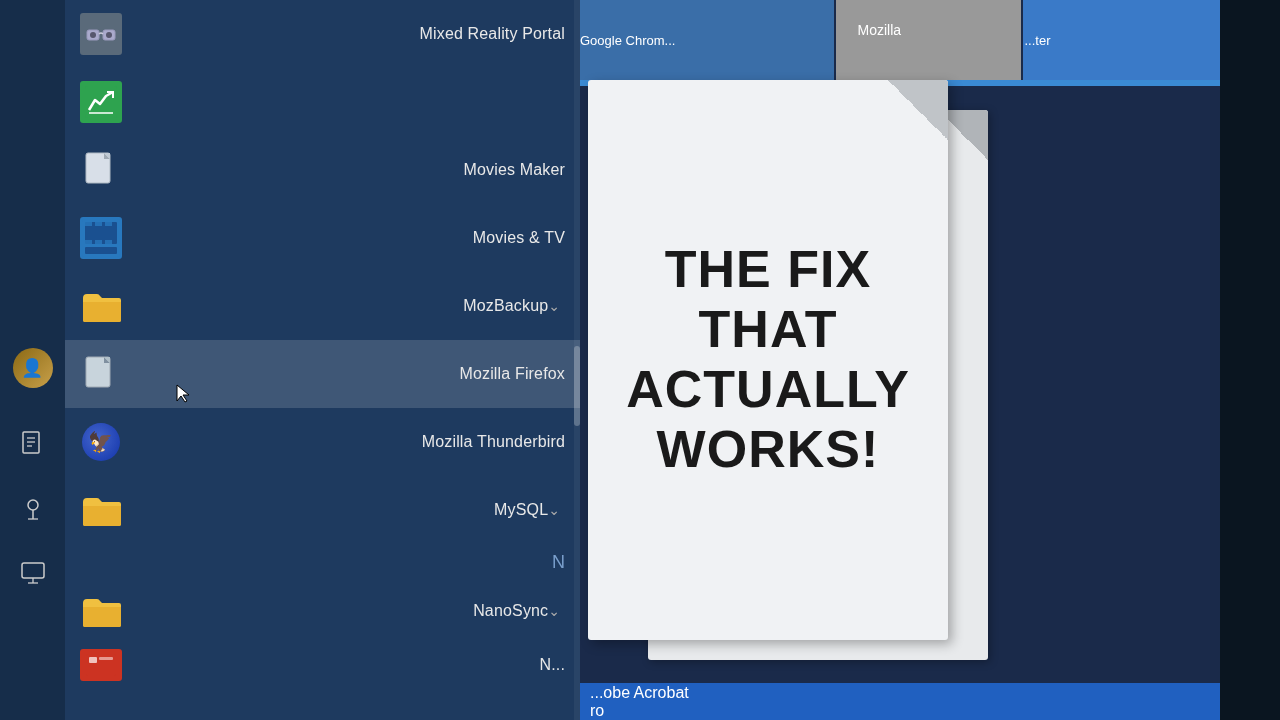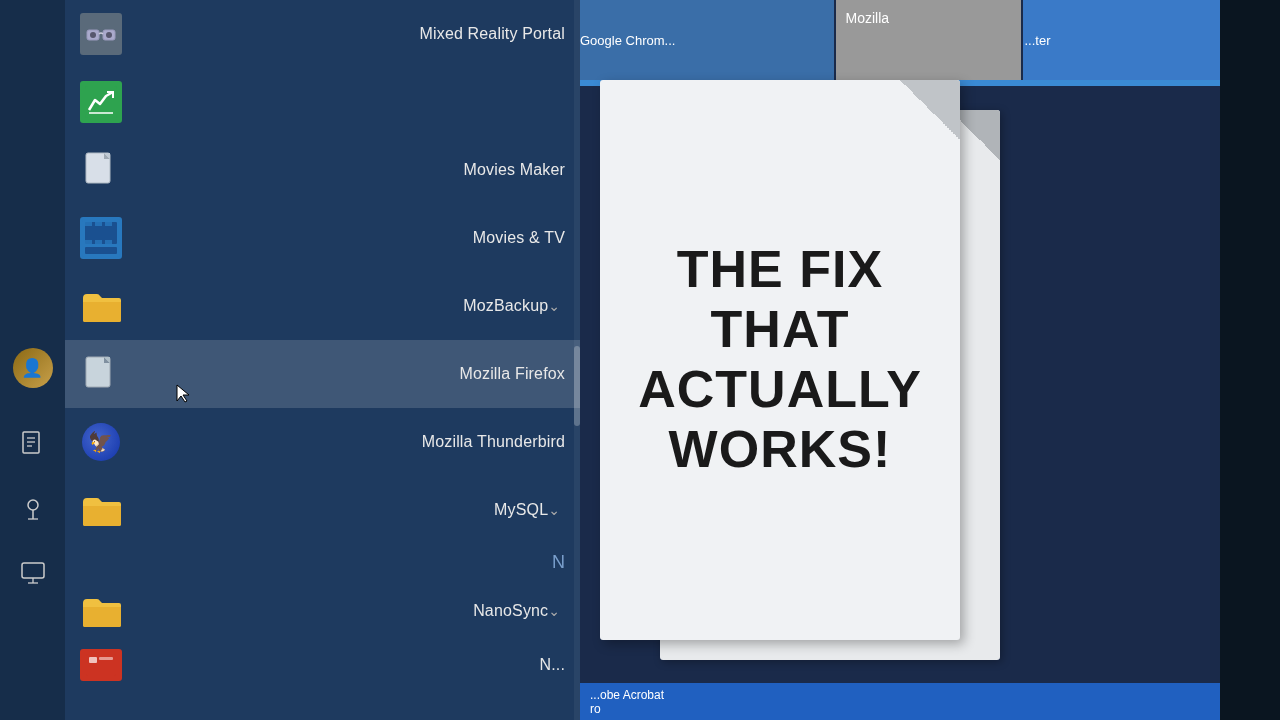--- a/index.html
+++ b/index.html
@@ -197,40 +197,40 @@
       font-size: 13px;
     }
 
     .tile-mozilla {
       background: #888;
       width: 190px;
       display: flex;
       flex-direction: column;
       align-items: center;
       justify-content: flex-start;
-      padding: 5px;
+      padding: 17px;
       color: white;
       font-size: 13px;
     }
 
     .tile-right {
       background: #3a7ac8;
       flex: 1;
       display: flex;
       align-items: center;
       padding: 2px;
       color: white;
       font-size: 13px;
     }
 
     
     .doc-overlay {
       position: absolute;
       top: 80px;
-      left: 20px;
+      left: 8px;
       width: 420px;
       height: 610px;
       z-index: 20;
     }
 
     .doc-back {
       position: absolute;
       top: 30px;
       left: 60px;
       width: 340px;
@@ -301,21 +301,21 @@
       gap: 2px;
     }
 
     .bottom-tile-blue {
       background: #2878d4;
       flex: 1;
       display: flex;
       align-items: center;
       padding: 10px;
       color: white;
-      font-size: 12px;
+      font-size: 16px;
       margin-top: 43px;
     }
 
     
     .dark-edge {
       position: absolute;
       right: 0;
       top: 0;
       width: 60px;
       height: 100%;

